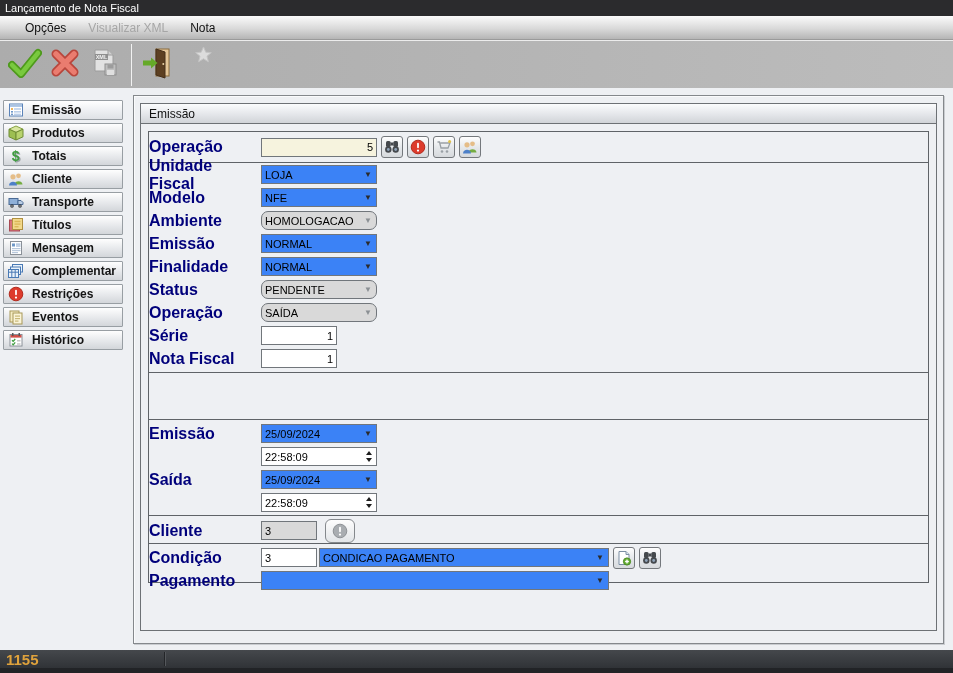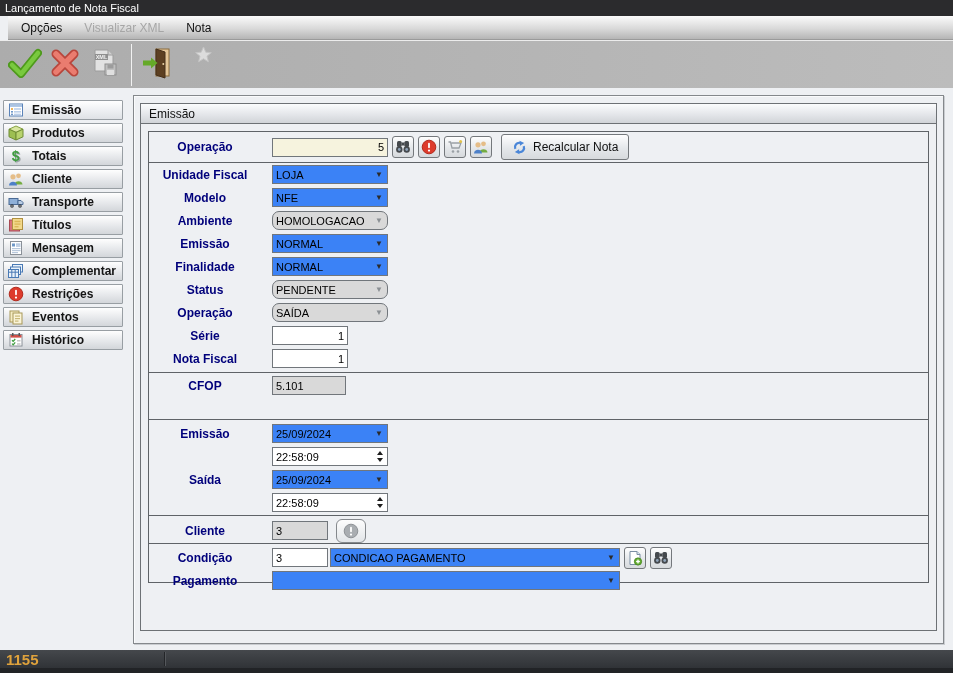--- a/index.html
+++ b/index.html
@@ -4,24 +4,24 @@
 <style>
   html,body{margin:0;padding:0;}
   body{
     width:953px;height:673px;position:relative;overflow:hidden;
     font-family:"Liberation Sans",sans-serif;background:#eef0f3;
     -webkit-font-smoothing:antialiased;
   }
   
   .titlebar{position:absolute;top:0;left:0;right:0;height:16px;background:#2b2b2d;
     color:#fff;font-size:11px;line-height:16px;padding-left:5px;box-sizing:border-box;}
-  .menubar{position:absolute;top:16px;left:8px;right:0;height:24px;
+  .menubar{position:absolute;top:16px;left:0;right:0;height:24px;
     background:linear-gradient(#fbfbfb,#d9d9d9 55%,#b5b5b5);
     border-bottom:1px solid #9a9a9a;display:flex;align-items:flex-start;
-    font-size:12px;box-sizing:border-box;padding-left:2px;}
+    font-size:12px;box-sizing:border-box;padding-left:14px;}
   .menu-item{padding:0 11px;color:#111;height:24px;line-height:24px;}
   .menu-item.disabled{color:#a6a6a6;}
   .toolbar{position:absolute;top:40px;left:0;right:0;height:48px;
     background:linear-gradient(90deg,#acacac,#bcbcbc);
     border-top:1px solid #ececec;display:flex;align-items:center;
     box-sizing:border-box;padding-left:6px;}
   .tbtn{width:38px;height:40px;display:flex;align-items:center;justify-content:center;margin-right:2px;}
   .tbtn.dim{opacity:.85;}
   .tsep{width:1px;height:42px;background:#f2f2f2;margin:0 7px 0 5px;}
   .tstar{margin-left:16px;margin-bottom:16px;}
@@ -46,22 +46,22 @@
   .section.first{margin-top:0;}
   .sec-a{height:32px;display:flex;align-items:center;}
   .sec-b{height:211px;}
   .sec-c{height:48px;padding-top:1px;}
   .sec-d{height:97px;padding-top:2px;}
   .sec-e{height:29px;padding-top:2px;}
   .sec-f{height:40px;padding-top:2px;}
   
   .frow{display:flex;align-items:center;height:23px;}
   .frow.tall{height:25px;}
-  .flabel{width:112px;text-align:center;margin-right:11px;font-weight:bold;
-    color:#00007b;font-size:12px;flex:0 0 112px;}
+  .flabel{width:112px;text-align:left;margin-right:0;font-weight:bold;
+    color:#00007b;font-size:16px;flex:0 0 112px;}
   .tinput{height:19px;border:1px solid #71767b;font-size:11px;padding:0 3px;
     box-sizing:border-box;font-family:inherit;background:#fff;color:#000;}
   .tinput.num{text-align:right;}
   .tinput.cream{background:#f6f3de;text-align:right;}
   .tinput.gray{background:#d9d9d9;}
   .combo{height:19px;border:1px solid #71767b;background:#3b82f6;display:flex;align-items:center;
     box-sizing:border-box;font-size:11px;padding-left:3px;color:#000;}
   .combo .cval{white-space:nowrap;overflow:hidden;}
   .combo .arrow{margin-left:auto;margin-right:4px;font-size:8px;color:#2b2b2b;line-height:1;}
   .combo.disabled{background:#d9d9d9;border-radius:7px;}
@@ -308,29 +308,20 @@
             </svg>
         </div>
         <div class="sbtn">
           <svg width="16" height="16" viewBox="0 0 16 16">
               <circle cx="10.5" cy="4.8" r="2.4" fill="#e5bd88"></circle>
               <path d="M6.5 13.5 c0-4.5 8-4.5 8 0 z" fill="#74ac40"></path>
               <circle cx="5" cy="5.8" r="2.6" fill="#e5bd88"></circle>
               <path d="M1 14.5 c0-5 8-5 8 0 z" fill="#4d80c8"></path>
             </svg>
         </div>
-        <div class="recalc">
-          <svg width="15" height="15" viewBox="0 0 16 16">
-              <path d="M3.5 9.5 A4.6 4.6 0 0 1 8.5 3.2" fill="none" stroke="#4a86d8" stroke-width="2.4"></path>
-              <polygon points="8,0.8 13,3.3 8.5,6.2" fill="#4a86d8"></polygon>
-              <path d="M12.5 6.5 A4.6 4.6 0 0 1 7.5 12.8" fill="none" stroke="#4a86d8" stroke-width="2.4"></path>
-              <polygon points="8,15.2 3,12.7 7.5,9.8" fill="#4a86d8"></polygon>
-            </svg>
-          <span>Recalcular Nota</span>
-        </div>
       </div>
 
       <div class="section sec-b">
         <div class="frow">
           <div class="flabel">Unidade Fiscal</div>
           <div class="combo w-combo">
             <span class="cval">LOJA</span>
             <span class="arrow">▼</span>
           </div>
         </div>
@@ -380,24 +371,20 @@
           <div class="flabel">Série</div>
           <input class="tinput num w-serie" value="1" style="">
         </div>
         <div class="frow">
           <div class="flabel">Nota Fiscal</div>
           <input class="tinput num w-serie" value="1" style="">
         </div>
       </div>
 
       <div class="section sec-c">
-        <div class="frow">
-          <div class="flabel">CFOP</div>
-          <input class="tinput gray w-cfop" value="5.101" style="">
-        </div>
       </div>
 
       <div class="section sec-d">
         <div class="frow">
           <div class="flabel">Emissão</div>
           <div class="combo w-combo">
             <span class="cval">25/09/2024</span>
             <span class="arrow">▼</span>
           </div>
         </div>

